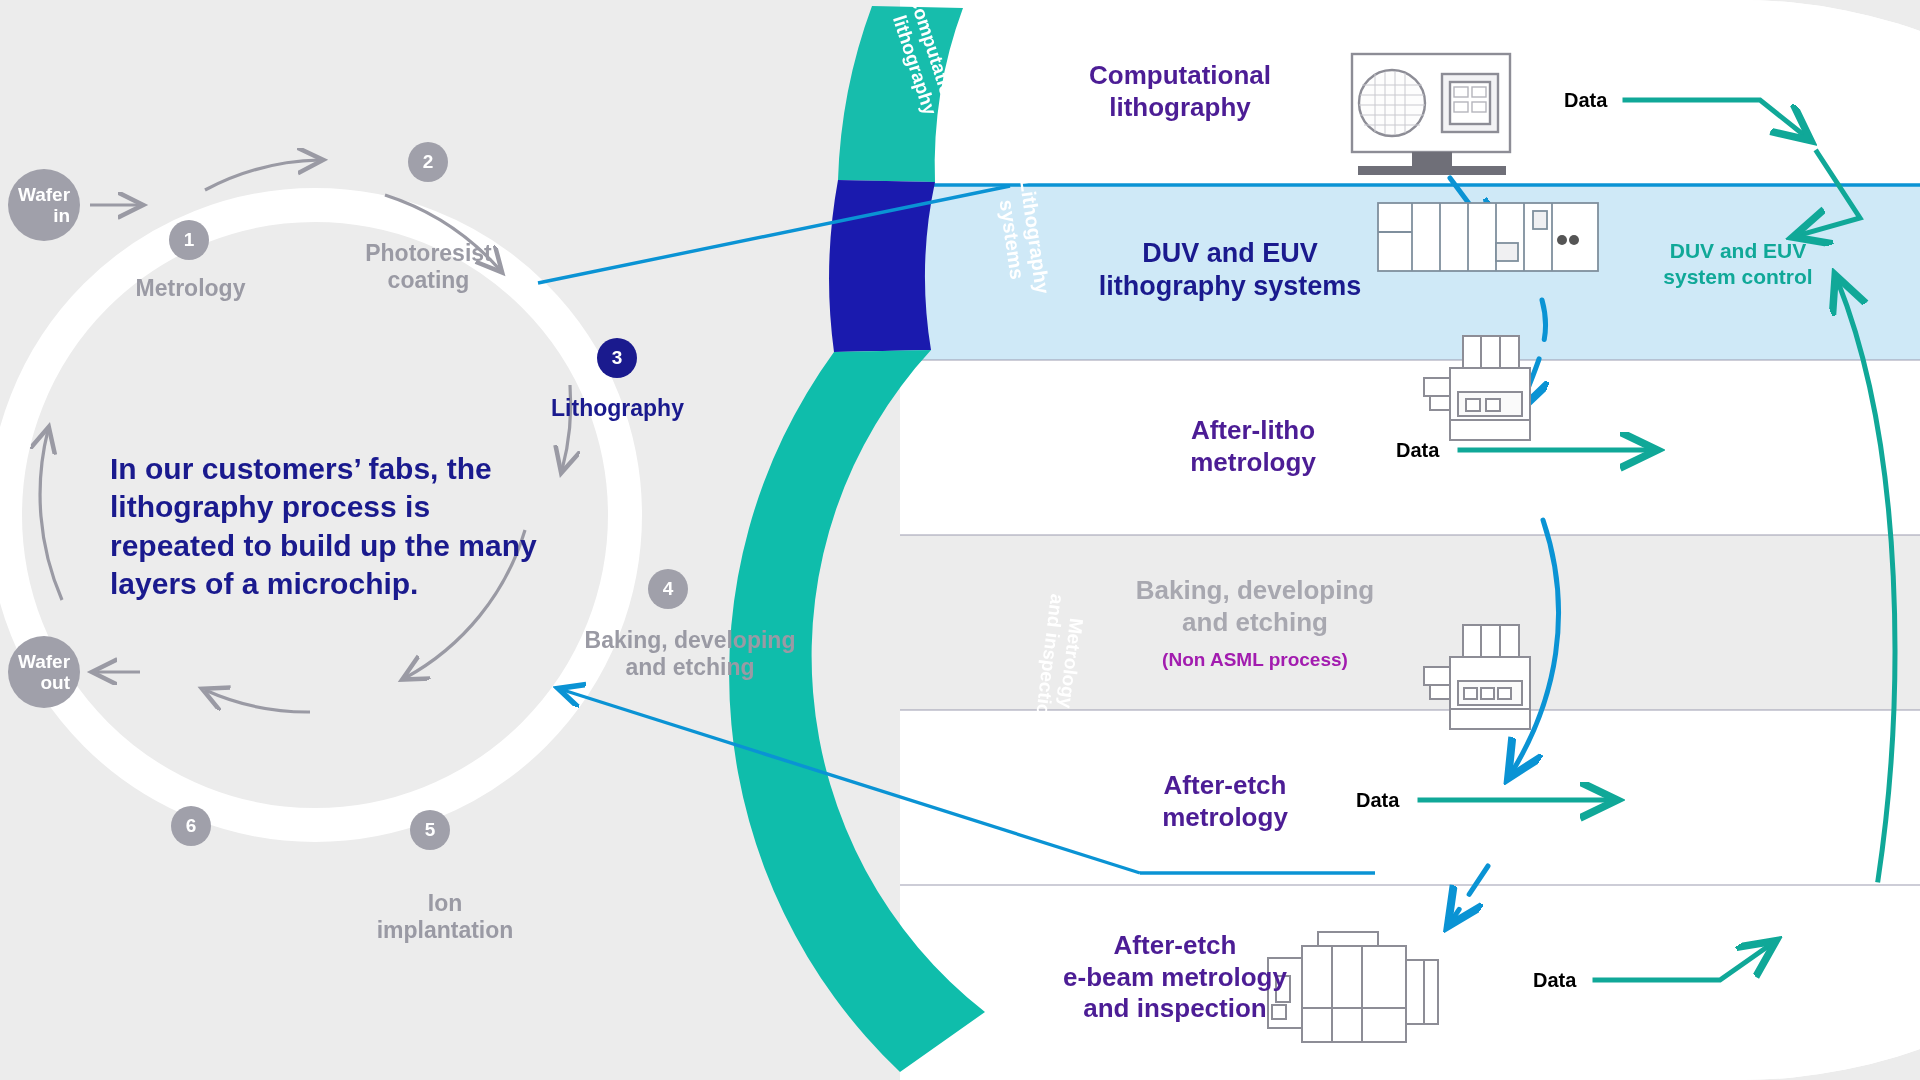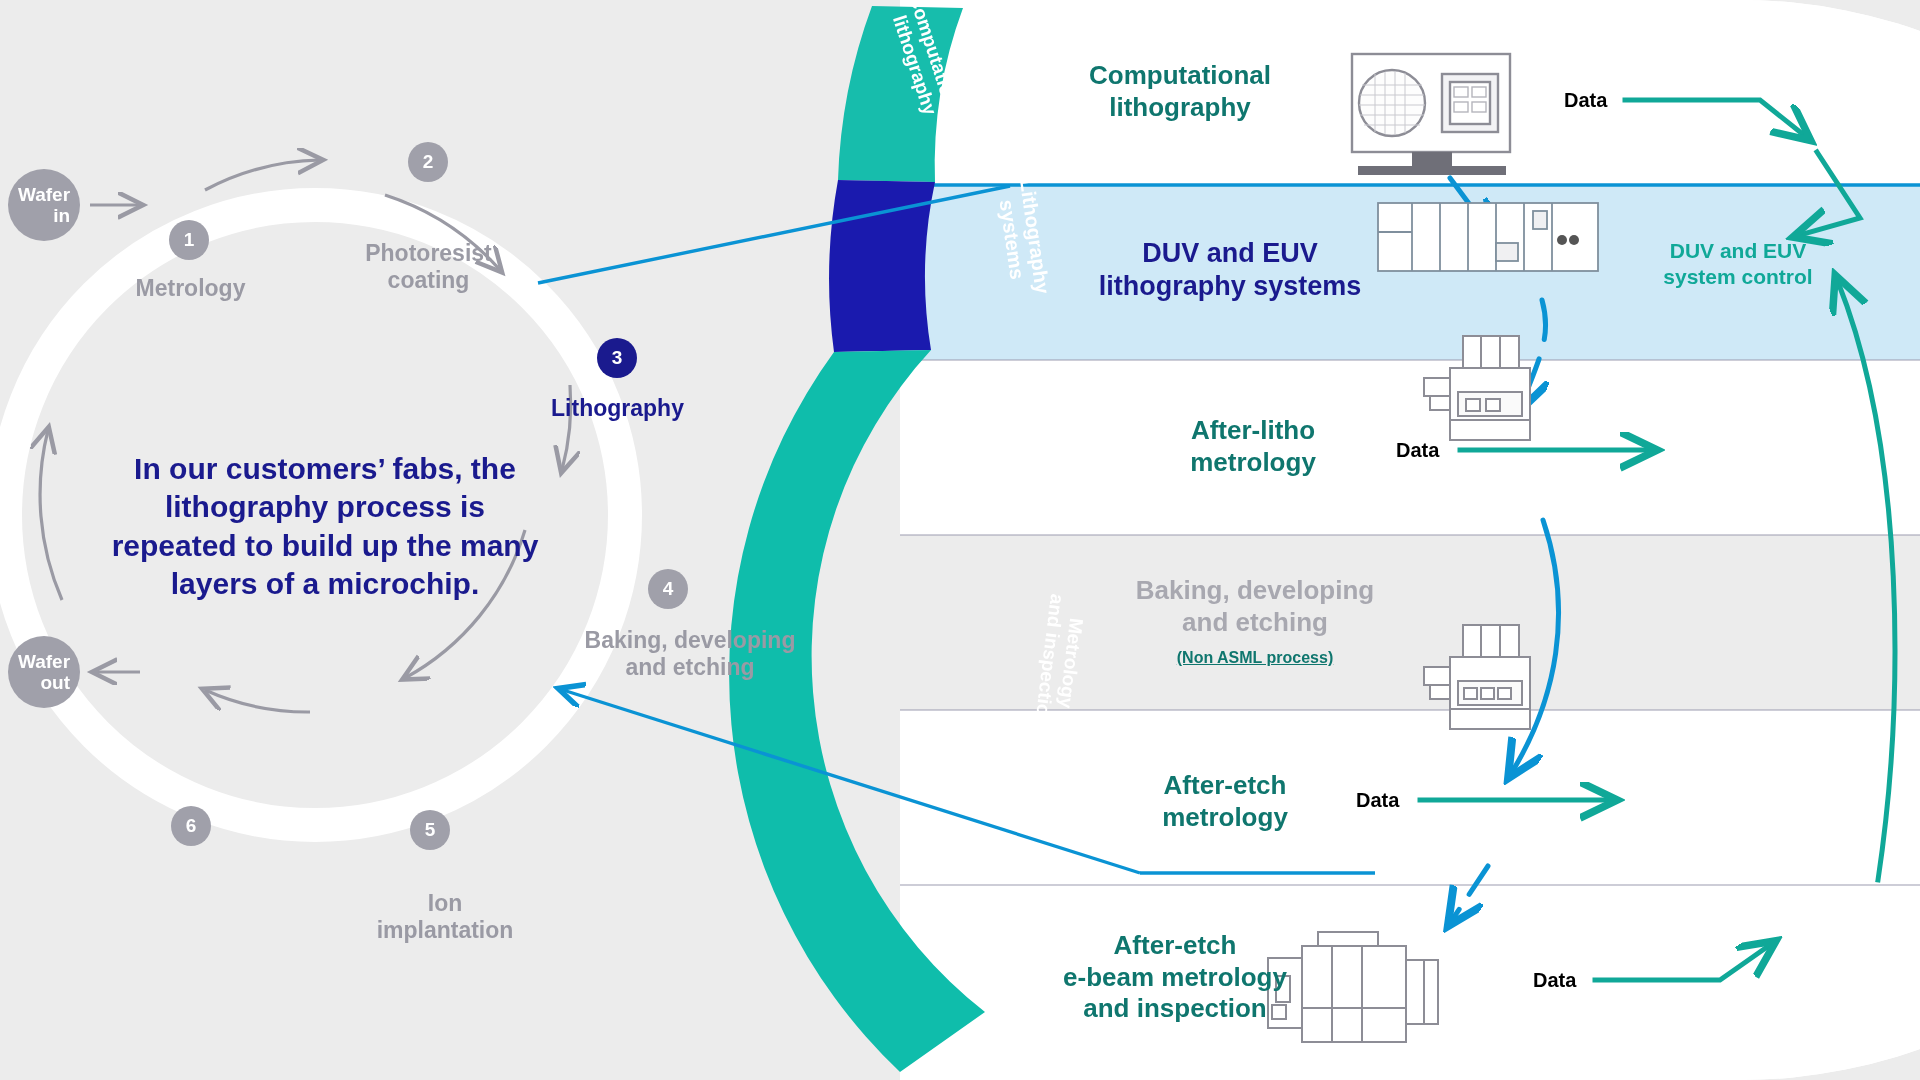--- a/index.html
+++ b/index.html
@@ -24,33 +24,33 @@
   .wafer-node {
     width:72px; height:72px; font-size:19px; line-height:1.12;
     text-align:right; flex-direction:column;
   }
   .step-label {
     position:absolute; text-align:center; color:#9a9aa4;
     font-size:23px; font-weight:bold; line-height:1.18;
   }
   .step-label.active { color:#1a1a8e; }
   .center-text {
-    position:absolute; text-align:center; color:#1a1a8e;
+    position:absolute; text-align:left; color:#1a1a8e;
     font-size:30px; font-weight:bold; line-height:1.28;
   }
 
   
   .row-title {
     position:absolute; text-align:center; font-weight:bold;
     line-height:1.22;
   }
-  .teal-title { color:#0f766e; font-size:26px; }
+  .teal-title { color:#4c1d95; font-size:26px; }
   .navy-title { color:#1a1a8e; font-size:27px; }
   .grey-title { color:#a8a8b0; font-size:26px; }
-  .grey-sub   { color:#0f766e; font-size:16px;text-decoration:underline; }
+  .grey-sub   { color:#a21caf; font-size:19px; }
   .data-label {
     position:absolute; color:#000000; font-size:20px; font-weight:bold;
   }
   .ctrl-label {
     position:absolute; color:#10a898; font-size:21px; font-weight:bold;
     text-align:center; line-height:1.25;
   }
   .arc-label {
     position:absolute; color:#ffffff; font-weight:bold;
     text-align:center; line-height:1.15; white-space:pre-line;

